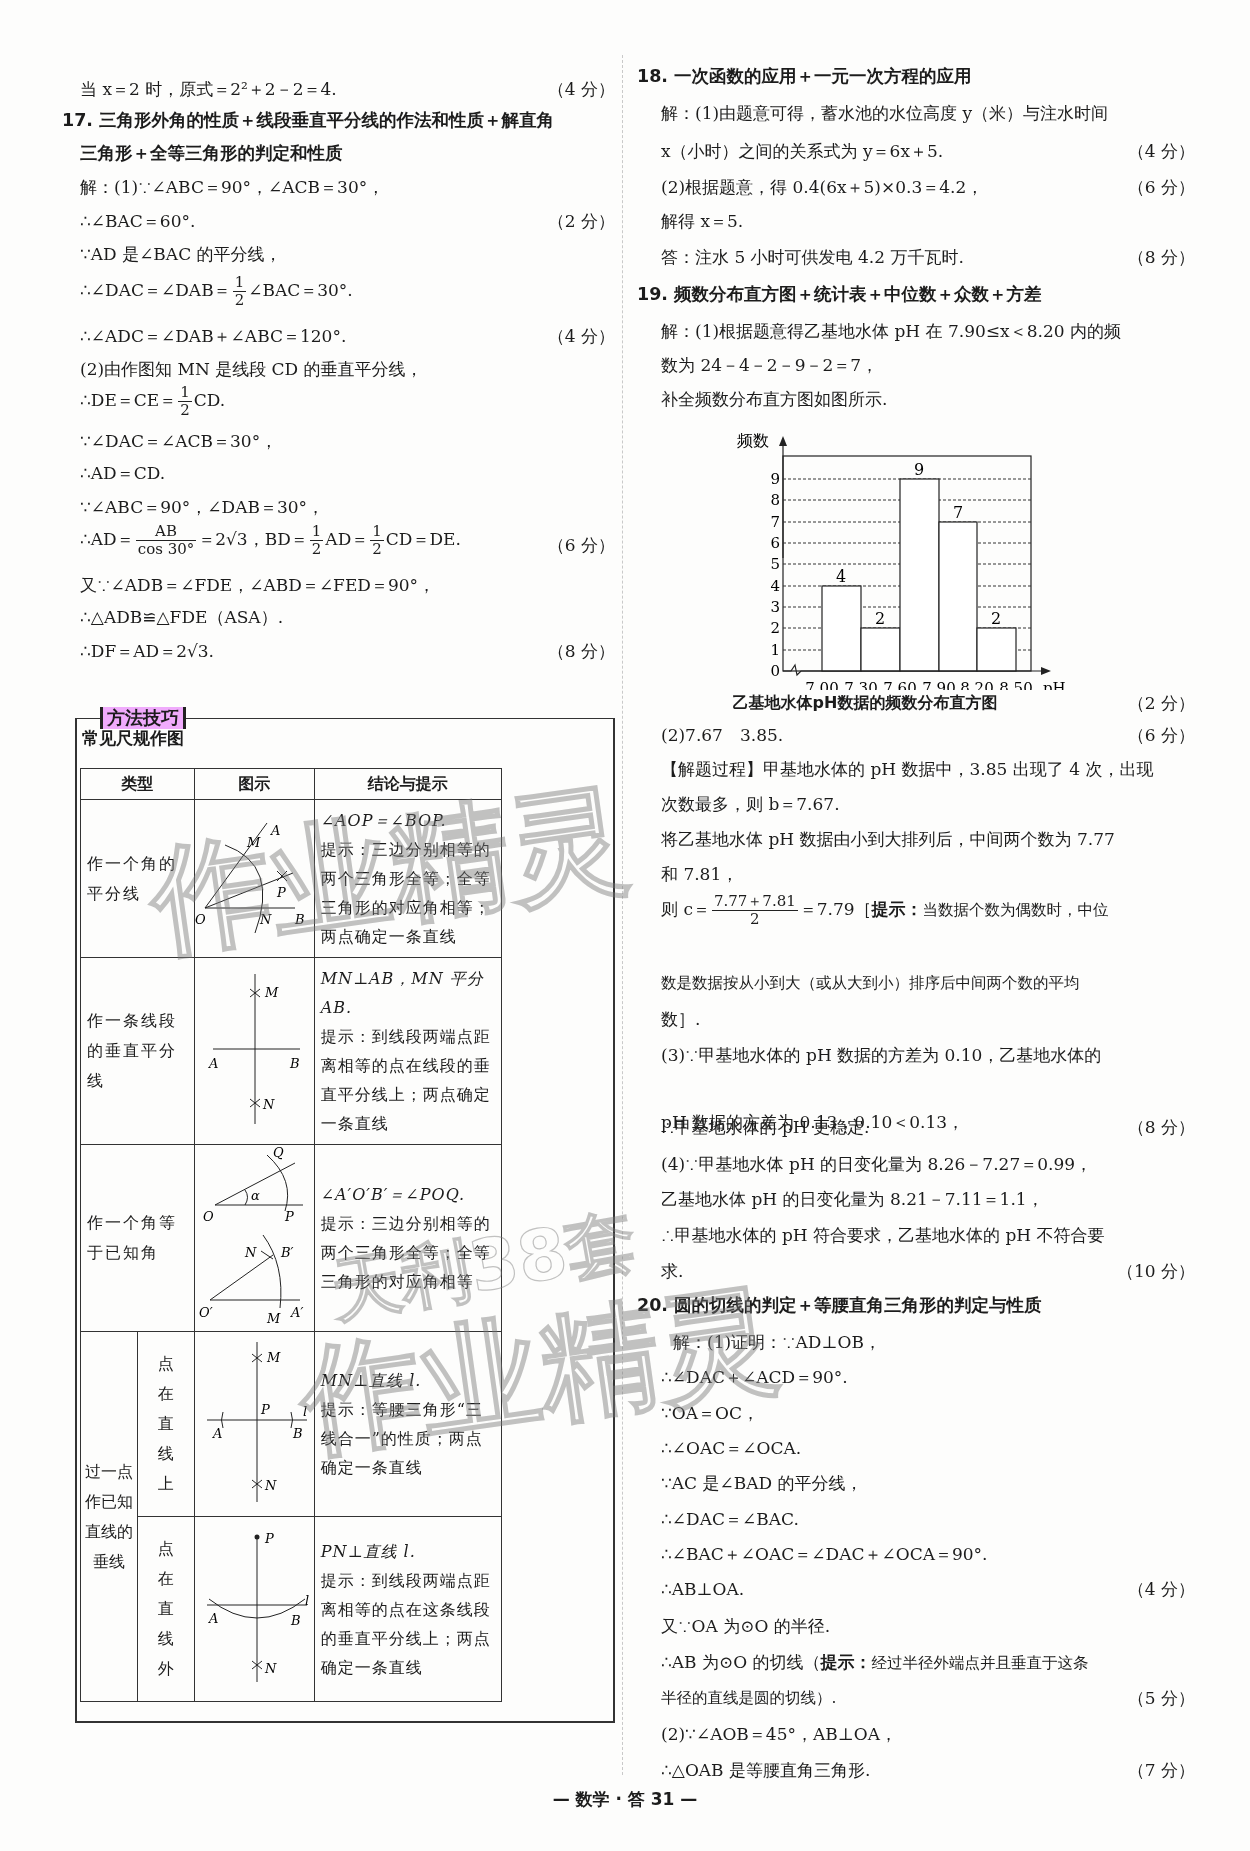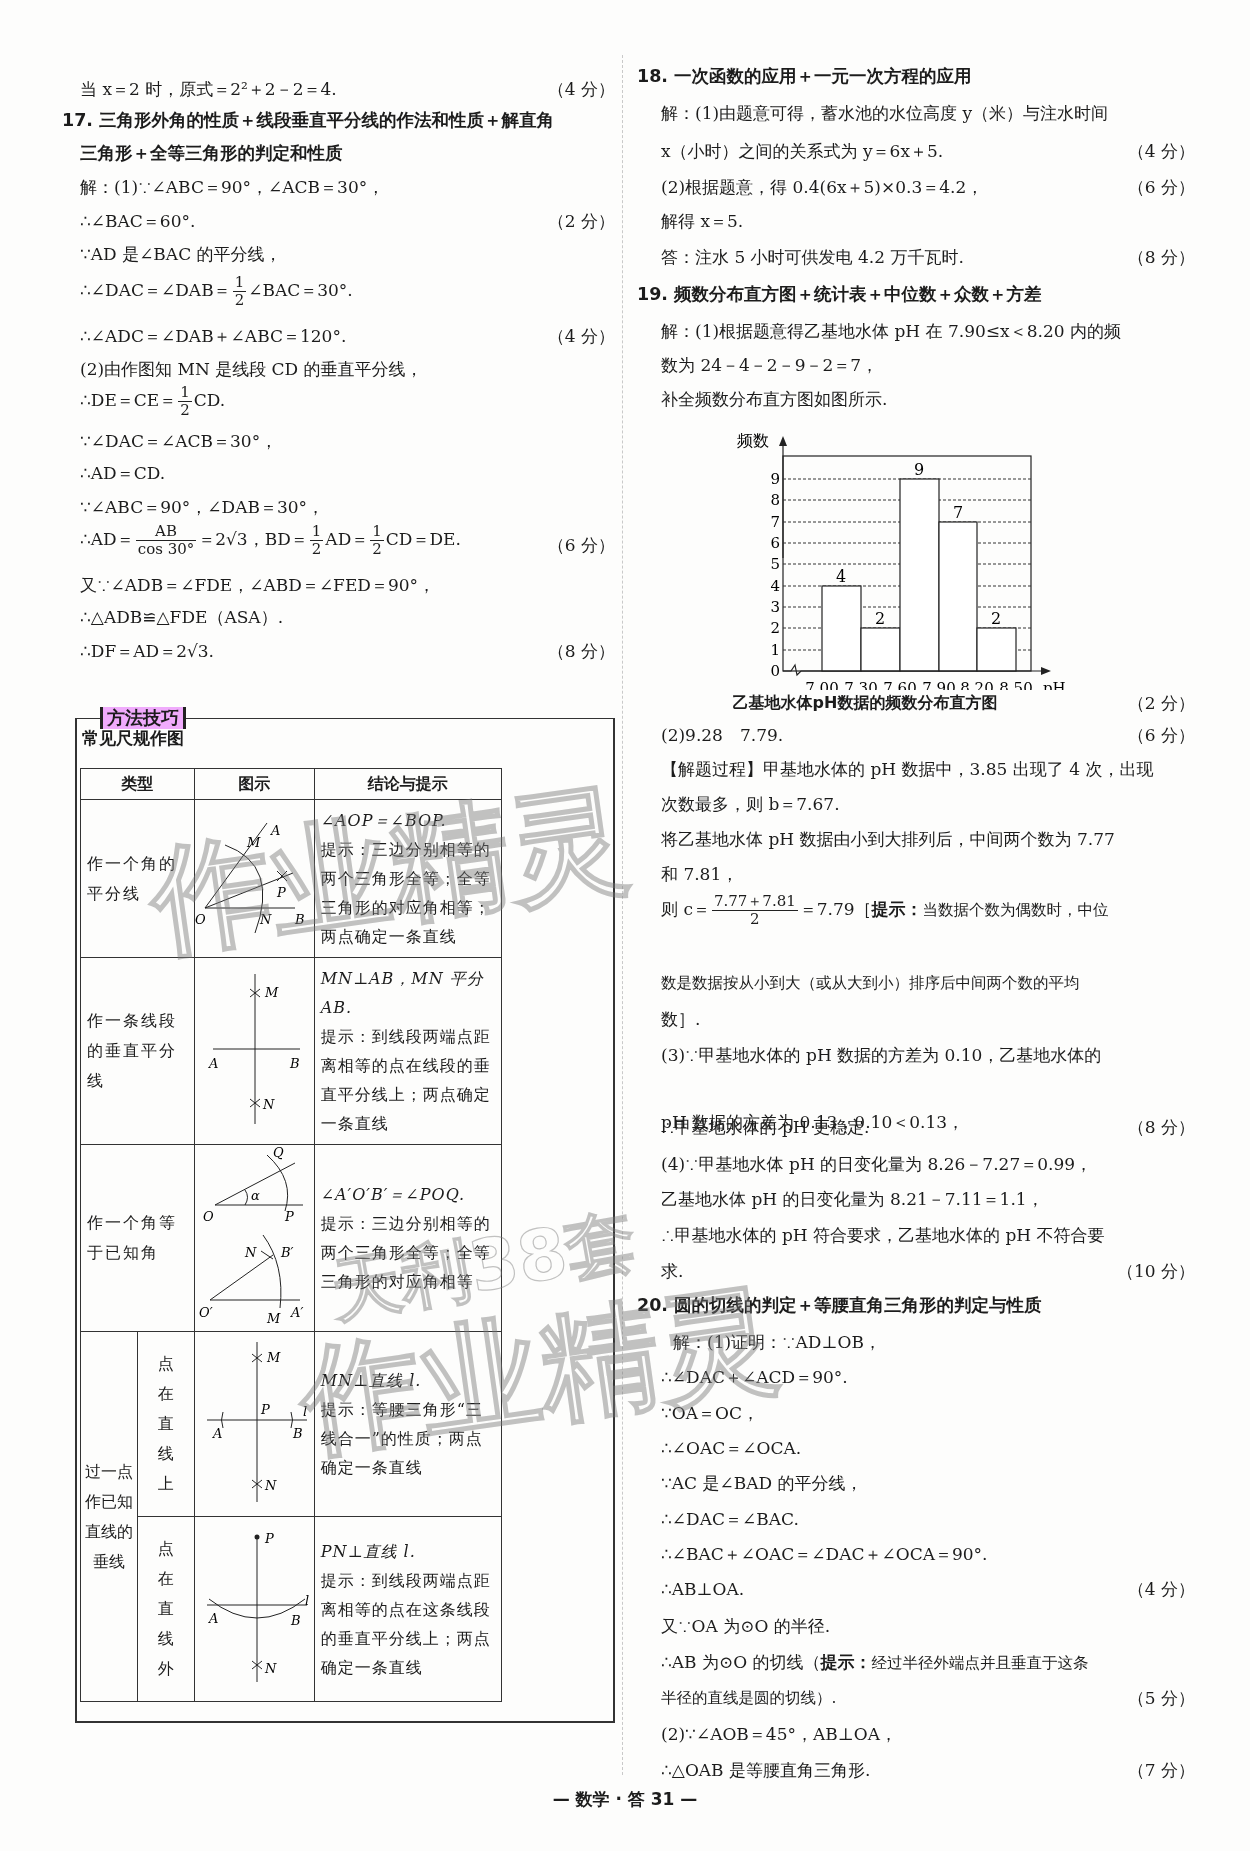--- a/index.html
+++ b/index.html
@@ -290,21 +290,21 @@
       <text x="275" y="283">7.60</text>
       <text x="314" y="283">7.90</text>
       <text x="352" y="283">8.20</text>
       <text x="391" y="283">8.50</text>
     </g>
     <text x="418" y="283" font-size="15">pH</text>
   </svg>
   <div class="q-title" style="left:0;width:580px;text-align:center;top:692px;font-size:16px;padding-right:100px;box-sizing:border-box;">乙基地水体pH数据的频数分布直方图</div>
   <div class="score" style="left:420px;top:692px;width:150px;">（2 分）</div>
 
-  <div class="line" style="left:36px;top:724px;">(2)9.28　7.79.</div>
+  <div class="line" style="left:36px;top:724px;">(2)7.67　3.85.</div>
   <div class="score" style="left:420px;top:724px;width:150px;">（6 分）</div>
   <div class="line" style="left:36px;top:758px;">【解题过程】甲基地水体的 pH 数据中，3.85 出现了 4 次，出现</div>
   <div class="line" style="left:36px;top:793px;">次数最多，则 b＝7.67.</div>
   <div class="line" style="left:36px;top:828px;">将乙基地水体 pH 数据由小到大排列后，中间两个数为 7.77</div>
   <div class="line" style="left:36px;top:863px;text-align:center;">和 7.81，</div>
   <div class="line" style="left:36px;top:893px;">
     <span>则 c＝</span><span class="frac"><span class="num">7.77＋7.81</span><span class="den">2</span></span><span>＝7.79［</span><span class="hint">提示：</span><span style="font-family:'DejaVu Sans',sans-serif;font-size:15.5px;">当数据个数为偶数时，中位</span>
   </div>
   <div class="line" style="left:36px;top:972px;font-family:'DejaVu Sans',sans-serif;font-size:15.5px;">数是数据按从小到大（或从大到小）排序后中间两个数的平均</div>
   <div class="line" style="left:36px;top:1008px;">数］.</div>

